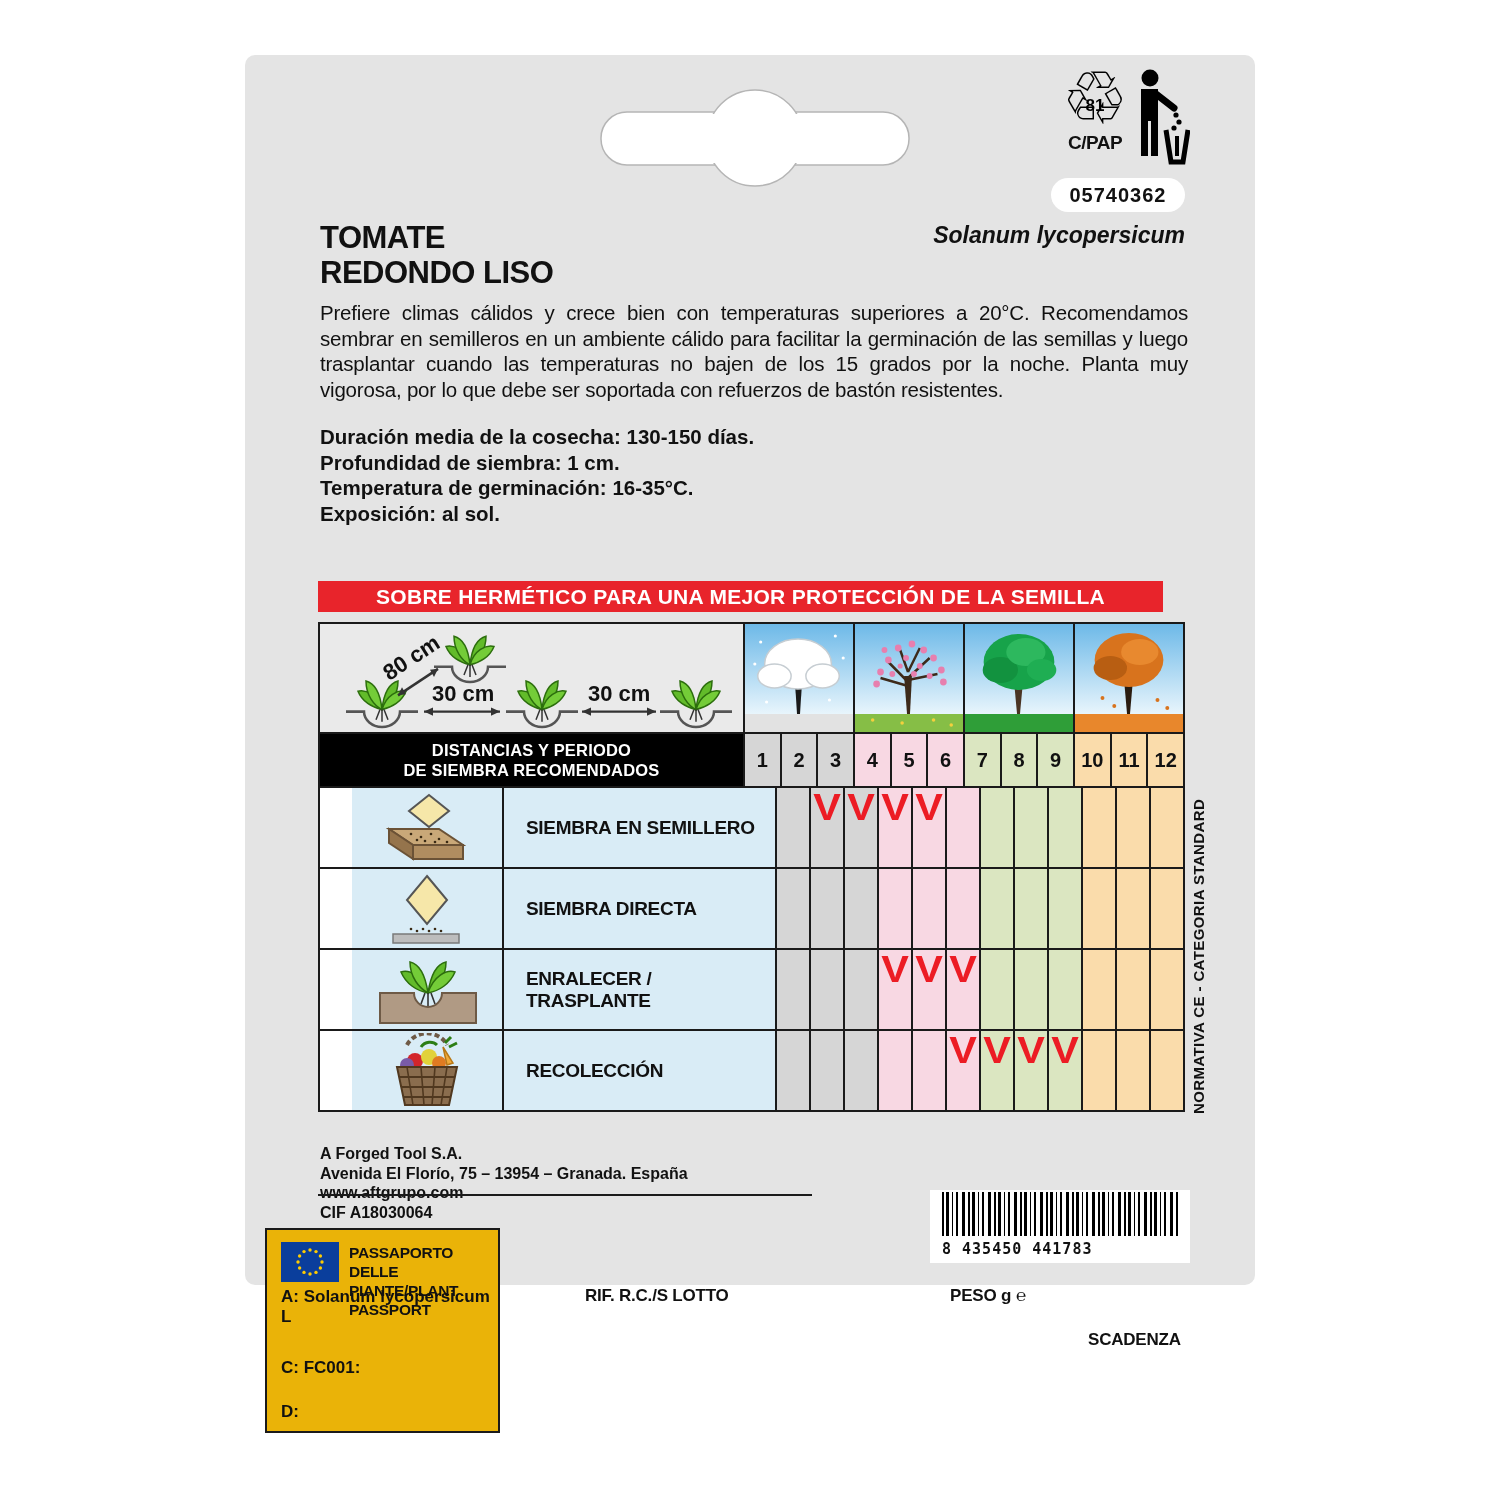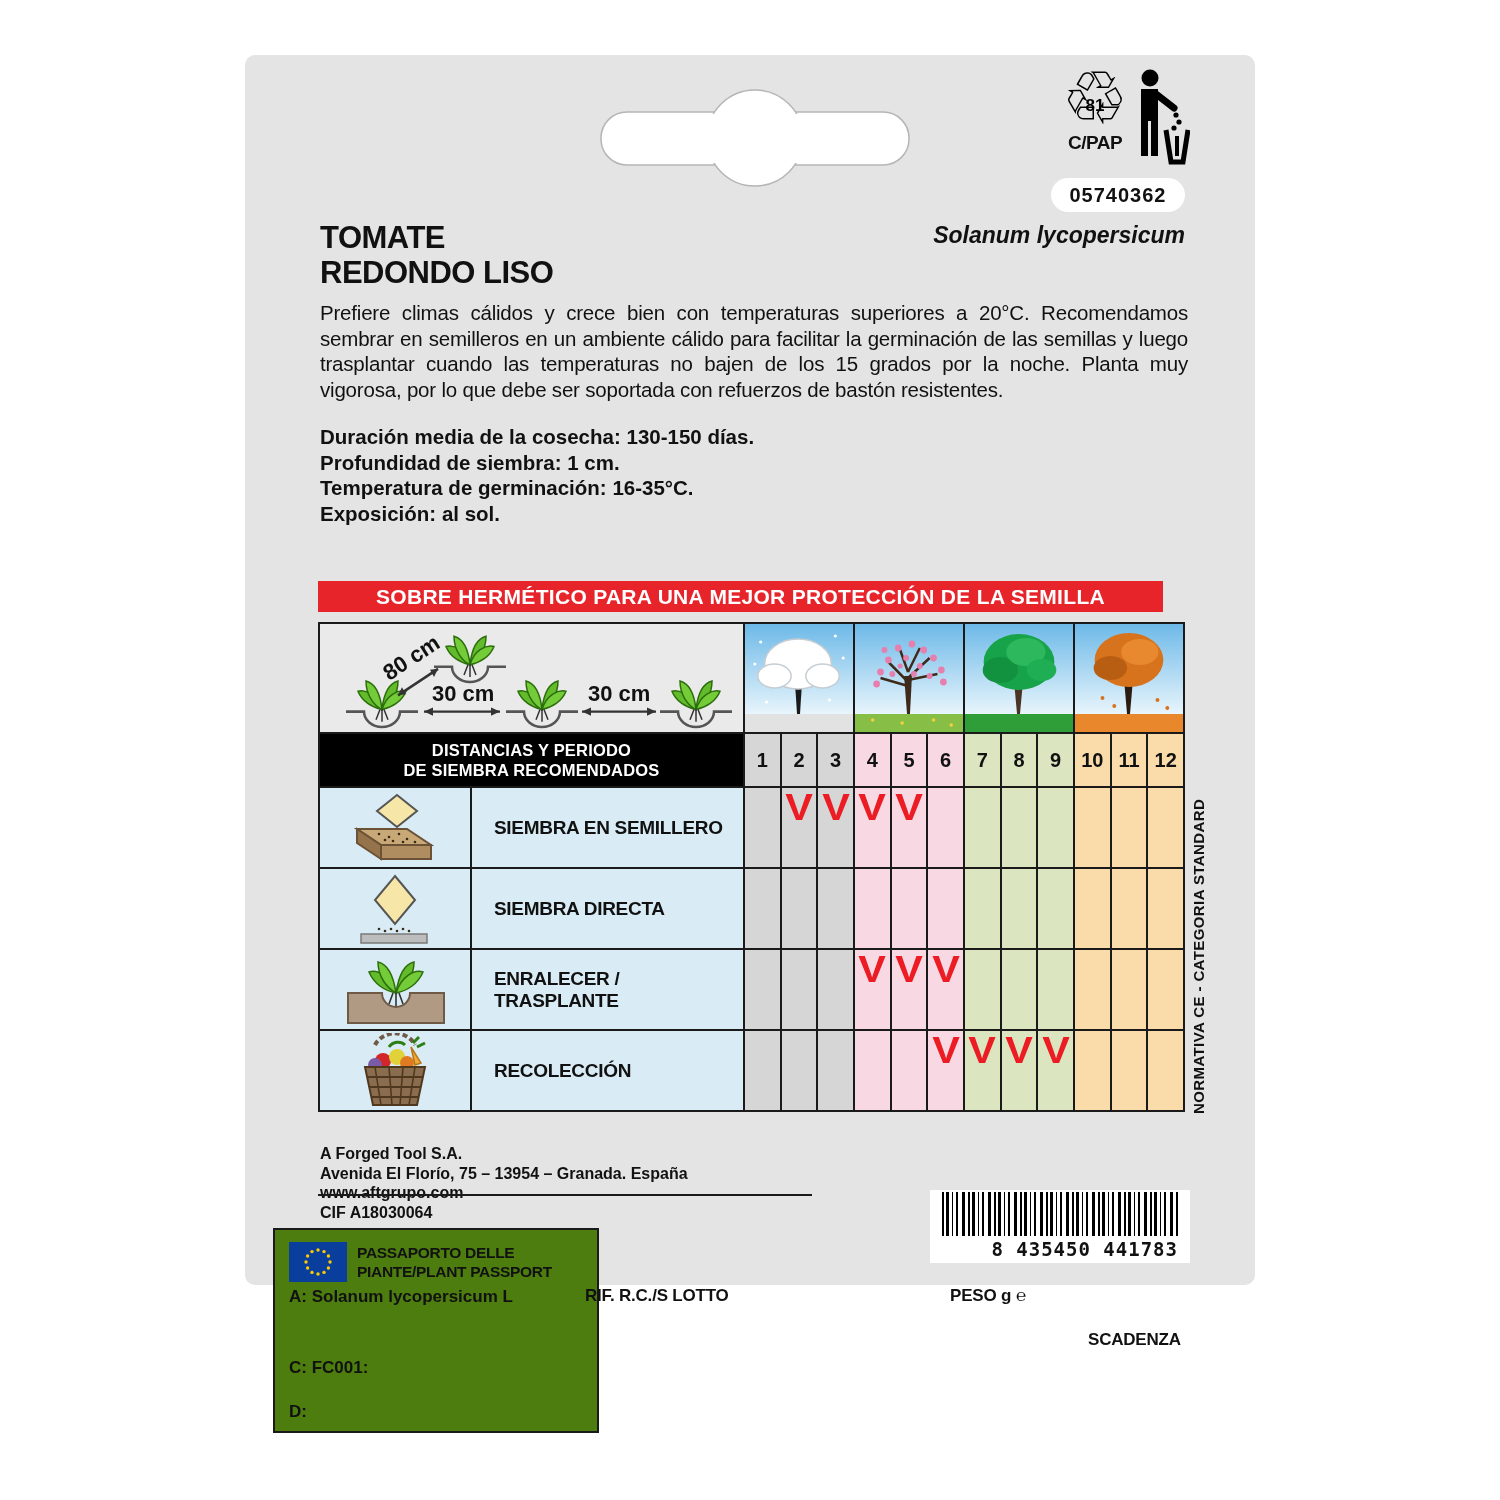--- a/index.html
+++ b/index.html
@@ -31,21 +31,21 @@
 
   .banner { position:absolute; left:318px; top:581px; width:845px; height:31px; background:#e8242b; color:#fff;
             display:flex; align-items:center; justify-content:center; font-size:21px; font-weight:800; letter-spacing:0.3px; }
 
   
   .cal-table { position:absolute; left:318px; top:622px; width:867px; border:2px solid #1a1a1a; background:#fff; }
   .row { display:flex; }
   .row + .row { border-top:2px solid #1a1a1a; }
   .row-seasons { height:108px; }
   .row-head { height:54px; }
-  .row-data { height:81px; }
+  .row-data { height:81px;padding-left:32px; }
   .icon-cell { flex:0 0 150px; background:#d9ecf6; display:flex; align-items:center; justify-content:center; }
   .label-cell { flex:0 0 273px; background:#d9ecf6; border-left:2px solid #1a1a1a; display:flex; align-items:center; padding-left:22px;
                 font-size:19px; font-weight:800; letter-spacing:-0.3px; }
   .diagram-cell { flex:0 0 423px; background:#eaeaea; }
   .black-cell { flex:0 0 423px; background:#000; color:#fff; display:flex; flex-direction:column; align-items:center; justify-content:center;
                 font-size:16.5px; font-weight:800; line-height:20px; letter-spacing:0.2px; }
   .months { flex:1; display:grid; grid-template-columns:repeat(12,1fr); }
   .seasons { flex:1; display:grid; grid-template-columns:repeat(4,1fr); }
   .season-cell { border-left:2px solid #1a1a1a; overflow:hidden; }
   .season-cell svg { display:block; width:100%; height:100%; }
@@ -55,23 +55,23 @@
 
   .side-note { position:absolute; left:1190px; top:788px; height:326px; display:flex; align-items:center;
                writing-mode:vertical-rl; transform:rotate(180deg); font-size:15px; font-weight:800; letter-spacing:0.4px; }
 
   .company { position:absolute; left:320px; top:1144px; font-size:16px; font-weight:700; line-height:19.5px; }
   .rule { position:absolute; left:318px; top:1194px; width:494px; border-top:2px solid #1a1a1a; }
 
   .barcode-box { position:absolute; left:930px; top:1190px; width:260px; height:73px; background:#fff; padding:2px 12px 0 12px; }
   .bars { height:44px; width:100%;
           background-image:repeating-linear-gradient(90deg,#000 0 2px,#fff 2px 4px,#000 4px 7px,#fff 7px 10px,#000 10px 11px,#fff 11px 14px,#000 14px 16px,#fff 16px 20px,#000 20px 23px,#fff 23px 26px); }
-  .barcode-num { text-align:right; font-family:"DejaVu Sans Mono", monospace; font-size:19px; font-weight:700; letter-spacing:1px; line-height:26px; }
-
-  .passport { position:absolute; left:273px; top:1228px; width:326px; height:205px; background:#4d7c0f; border:2.5px solid #1a1a1a; }
+  .barcode-num { text-align:left; font-family:"DejaVu Sans Mono", monospace; font-size:15px; font-weight:700; letter-spacing:1px; line-height:26px; }
+
+  .passport { position:absolute; left:265px; top:1228px; width:235px; height:205px; background:#eab308; border:2.5px solid #1a1a1a; }
   .pp-flag { position:absolute; left:14px; top:12px; }
   .pp-title { position:absolute; left:82px; top:13px; font-size:15.5px; font-weight:800; line-height:19px; letter-spacing:-0.3px; }
   .pp-a { position:absolute; left:14px; top:57px; font-size:17px; font-weight:700; }
   .pp-c { position:absolute; left:14px; top:128px; font-size:17px; font-weight:800; }
   .pp-d { position:absolute; left:14px; top:172px; font-size:17px; font-weight:800; }
 
   .footer-label { position:absolute; top:1286px; font-size:17px; font-weight:800; letter-spacing:-0.2px; }
   .fl-lotto { left:585px; }
   .fl-peso { left:950px; }
   .fl-scadenza { left:1088px;margin-top:44px; }

